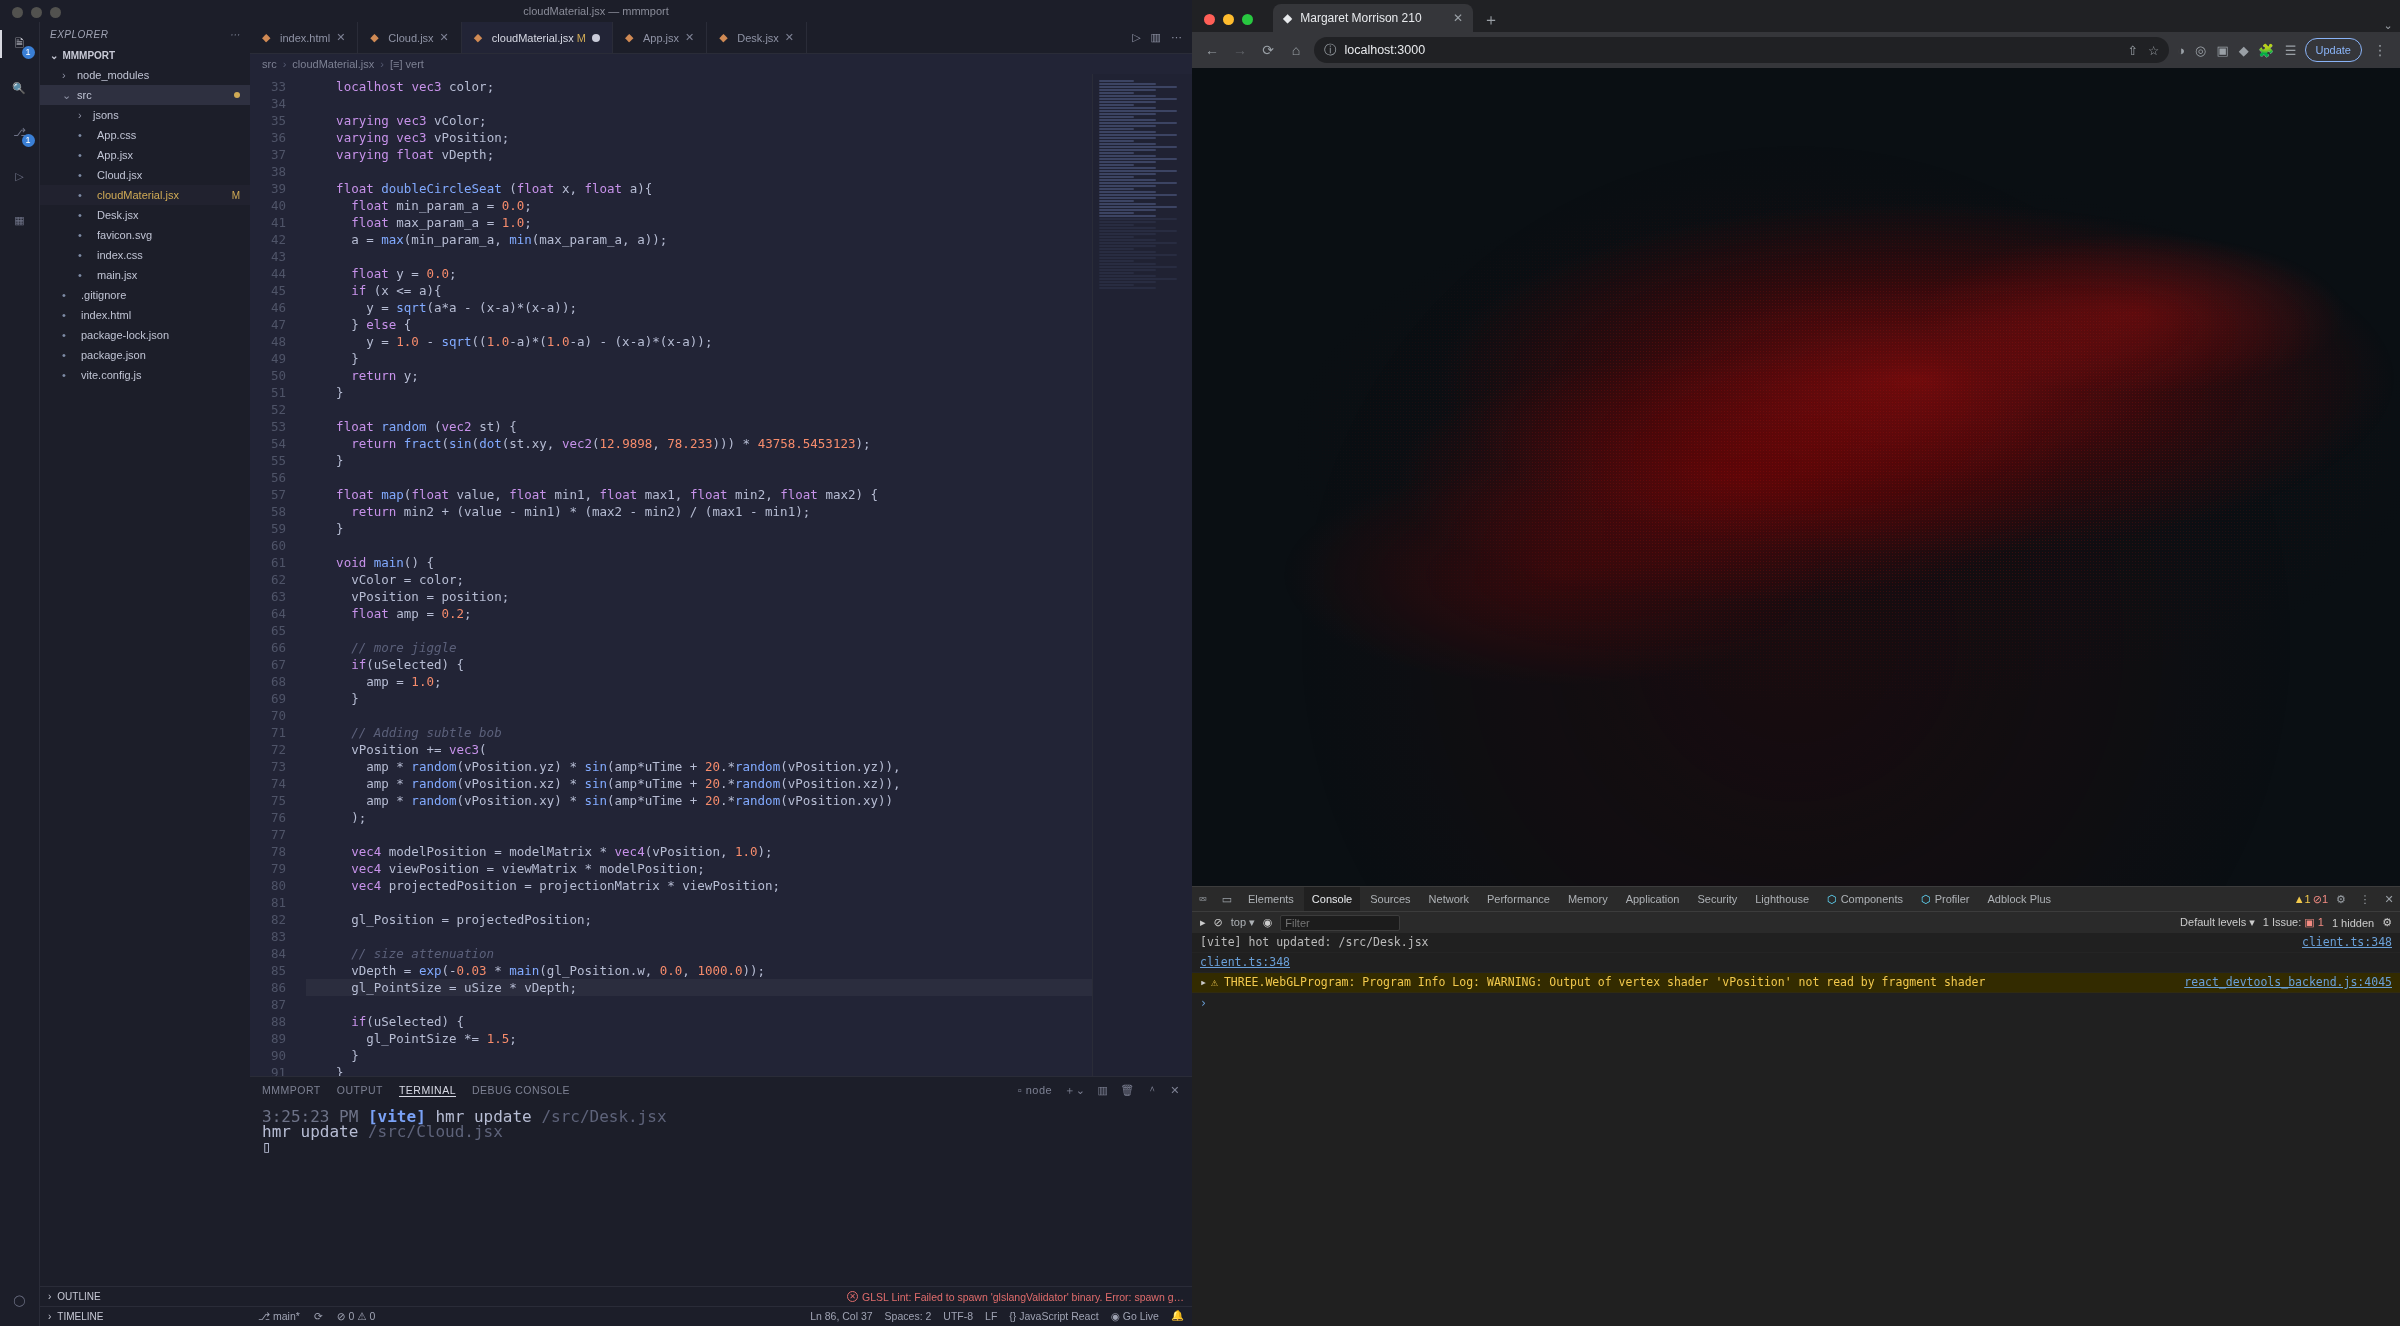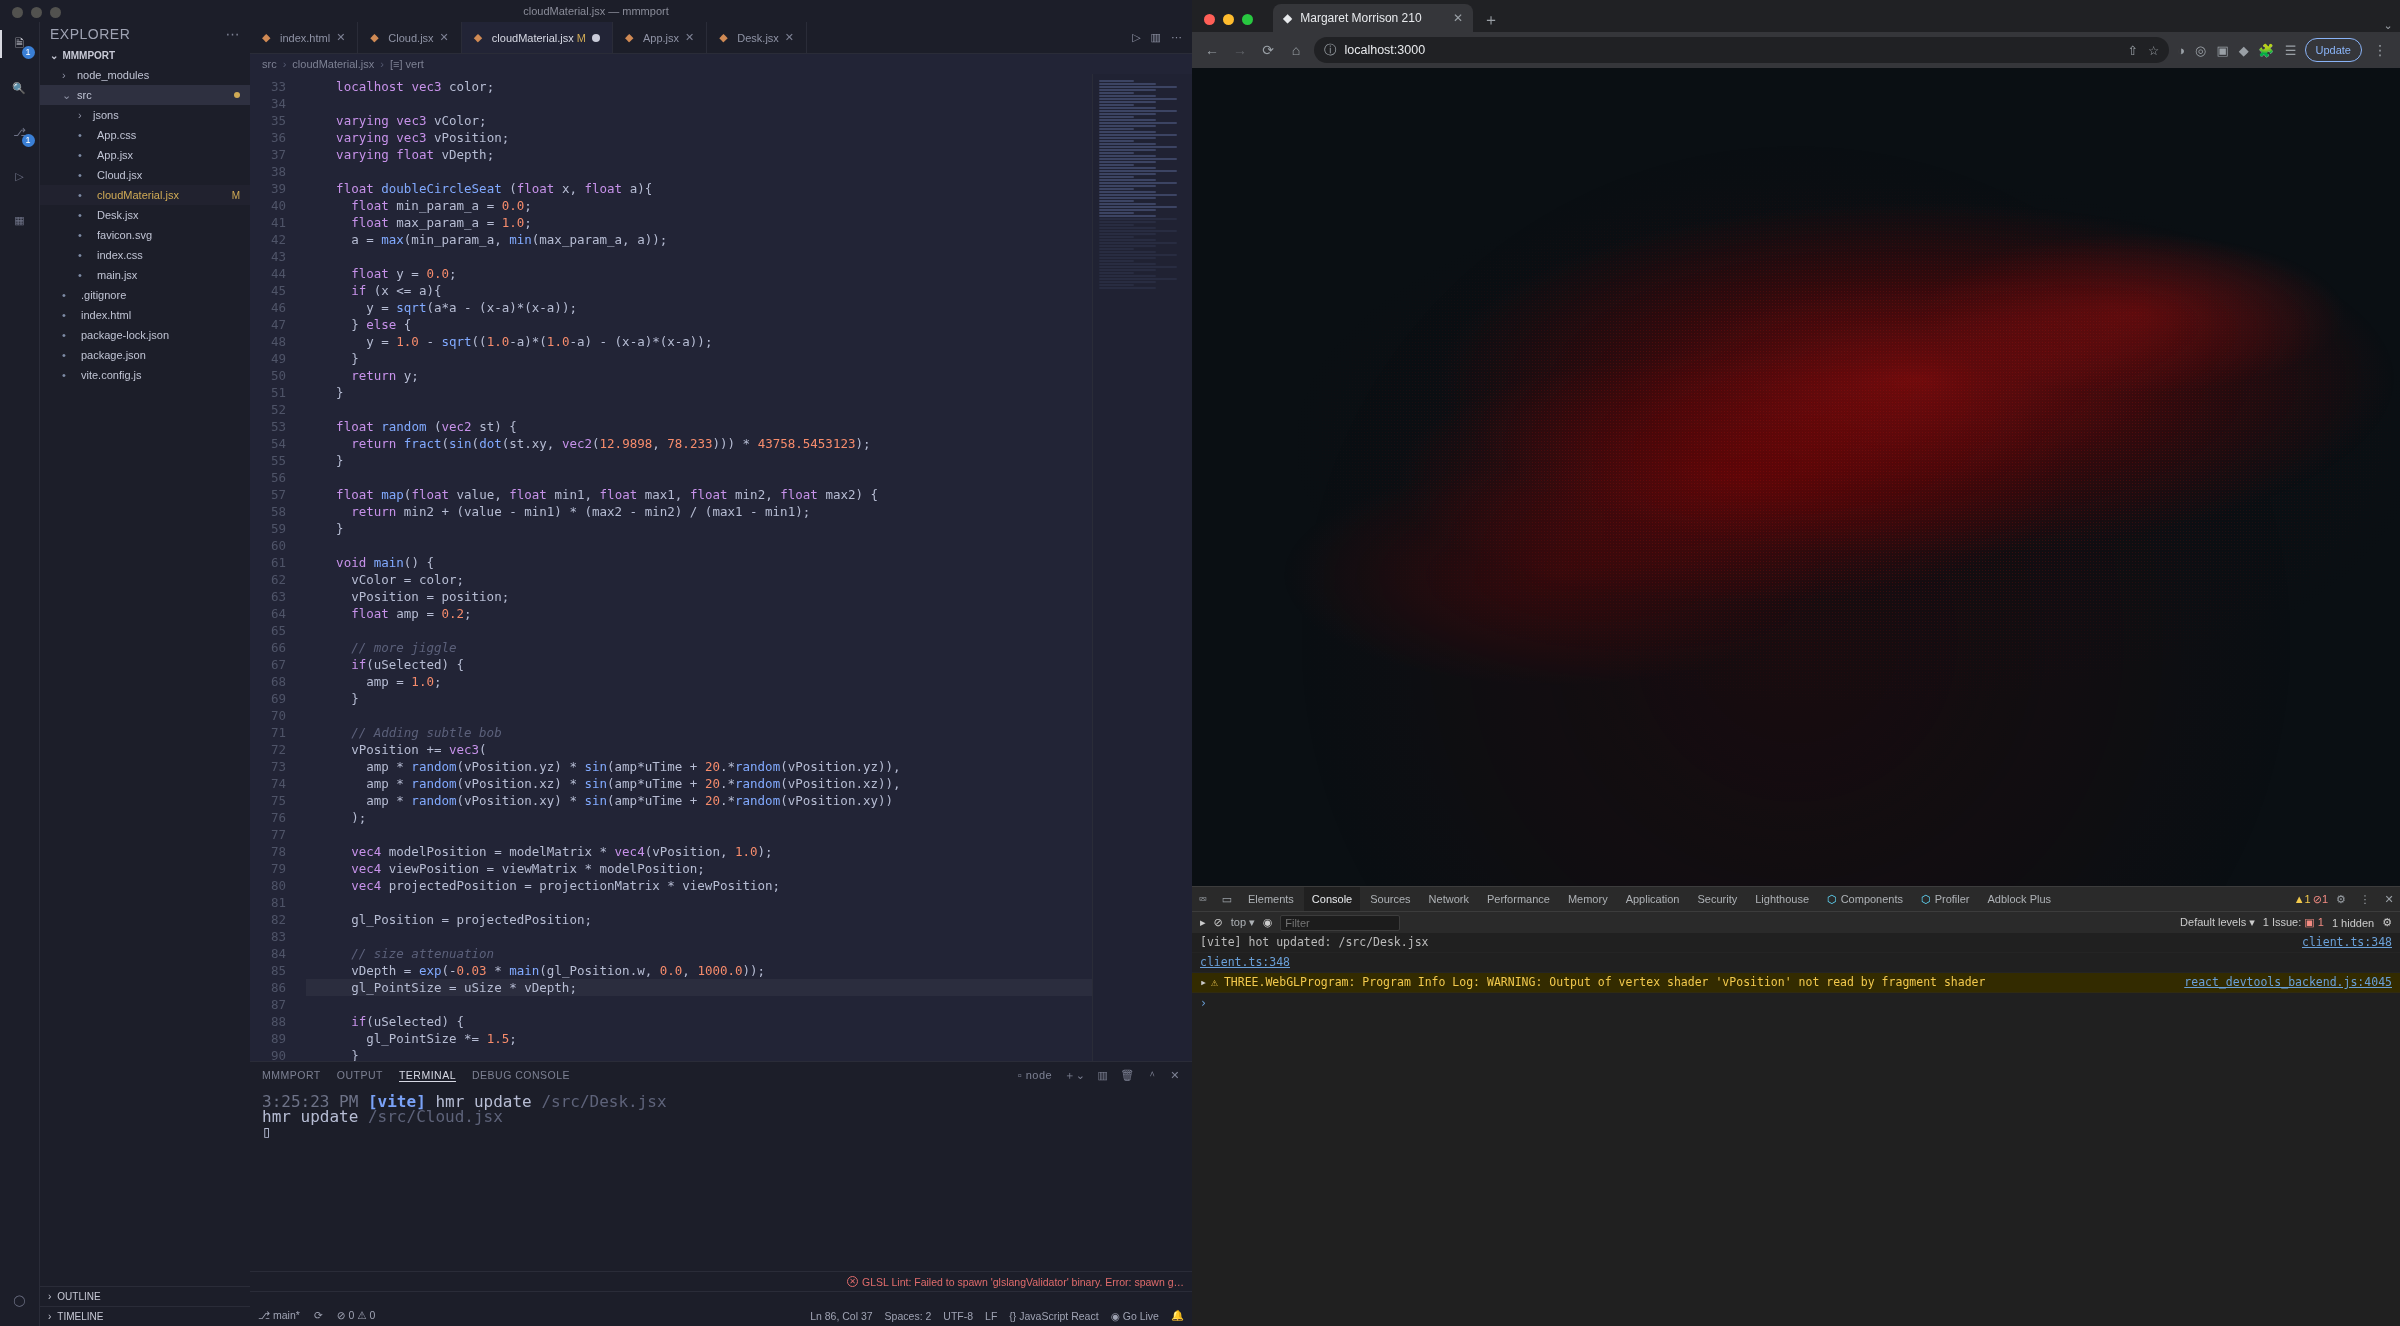--- a/index.html
+++ b/index.html
@@ -61,22 +61,23 @@
   }
   .activitybar .bottom{margin-top:auto;margin-bottom:14px;}
 
   .sidebar {
     width:210px; background:#1c1e29;
     font-size:11px;color:#c8cad6;
     display:flex;flex-direction:column;
   }
   .sidebar-header{
     height:24px;display:flex;align-items:center;padding:0 10px;
-    color:#9fa3b3;font-size:14px;letter-spacing:.5px;
+    color:#9fa3b3;font-size:10px;letter-spacing:.5px;
     justify-content:space-between;
+    font-style:italic;
   }
   .sidebar-header .dots{color:#7d8193;}
   .folder-title{
     padding:4px 10px;font-weight:600;font-size:10px;
     color:#c8cad6;display:flex;align-items:center;gap:4px;
   }
   .tree{flex:1;overflow:auto;}
   .tree-row{
     display:flex;align-items:center;gap:5px;height:20px;padding-left:10px;
     color:#c0c4d4; cursor:default;
@@ -169,21 +170,21 @@
 
   .status-upper{
     height:20px;display:flex;align-items:center;padding:0 8px;
     background:#1c1e29;color:#8f93a5;font-size:10.5px;
     border-top:1px solid #2a2c38;
   }
   .status-upper .err{color:#e06c6c;display:flex;align-items:center;gap:4px;}
   .status-upper .err-icon{width:11px;height:11px;border:1.3px solid #e06c6c;border-radius:50%;display:inline-flex;align-items:center;justify-content:center;font-size:8px;line-height:1;color:#e06c6c;}
   .statusbar{
     height:20px;background:#1c1e29;color:#9fa3b3;
-    display:flex;align-items:flex-start;font-size:10.5px;padding:17px 8px;
+    display:flex;align-items:flex-end;font-size:10.5px;padding:4px 8px;
     border-top:1px solid #2a2c38;gap:14px;
   }
   .statusbar .right{margin-left:auto;display:flex;gap:12px;align-items:center;}
 
   
   .browser{
     flex:1;height:100%;background:#202124;
     display:flex;flex-direction:column;
   }
   .btraffic{display:flex;gap:8px;padding:8px 12px 2px;}

